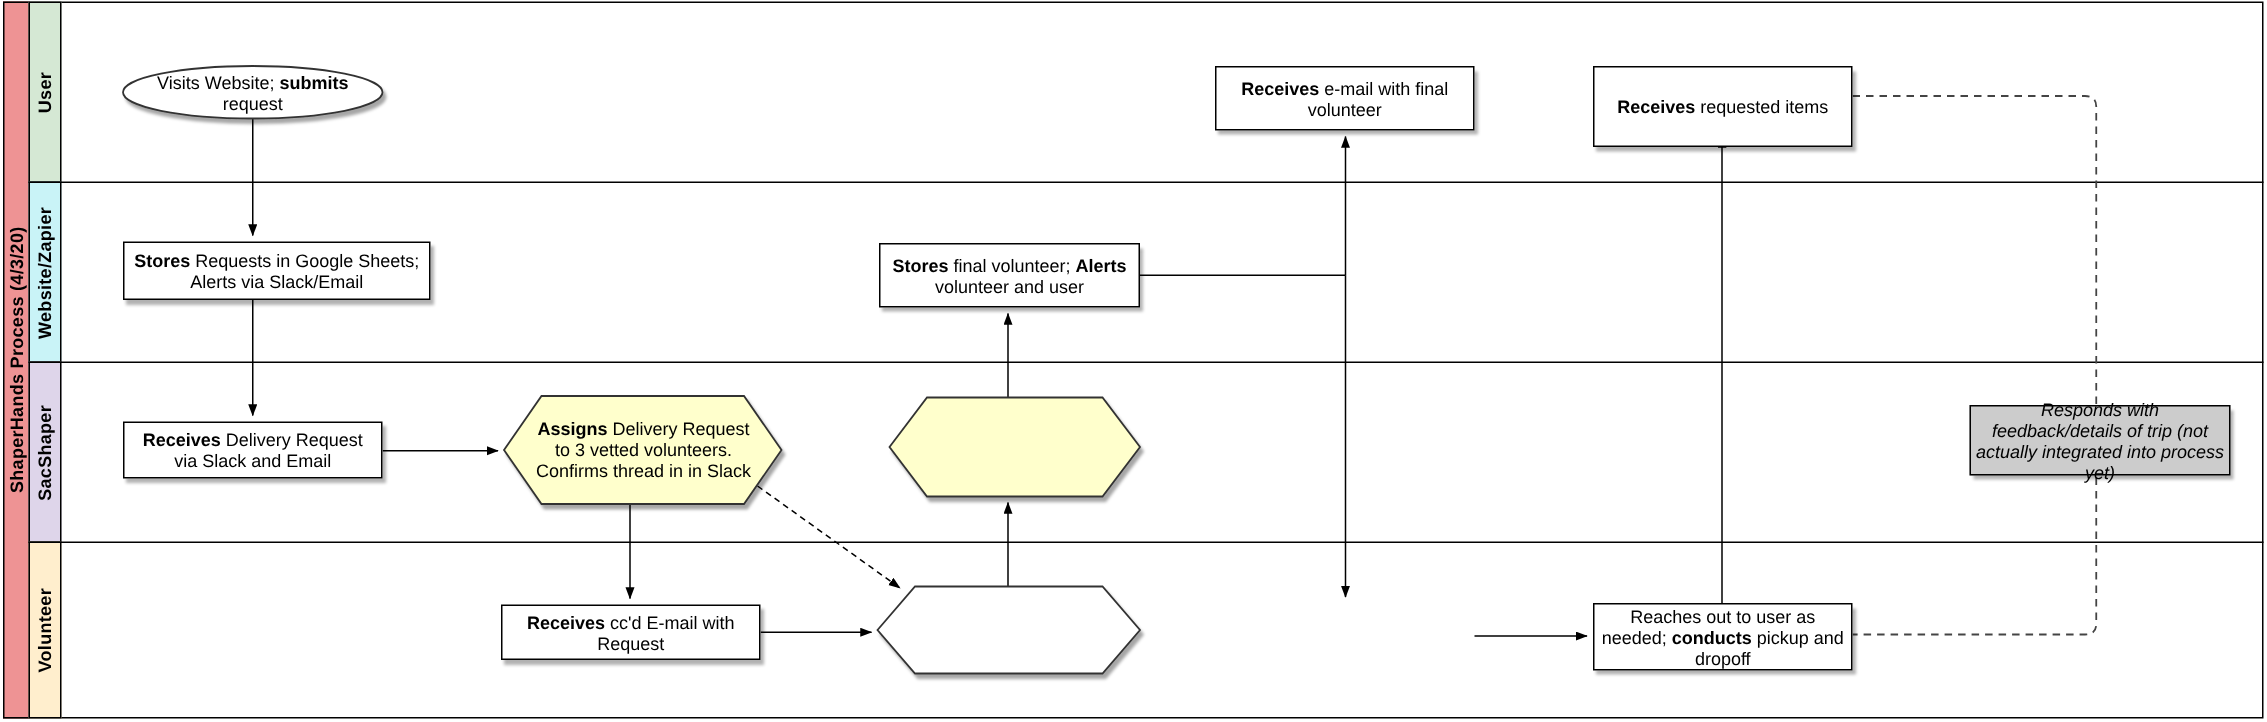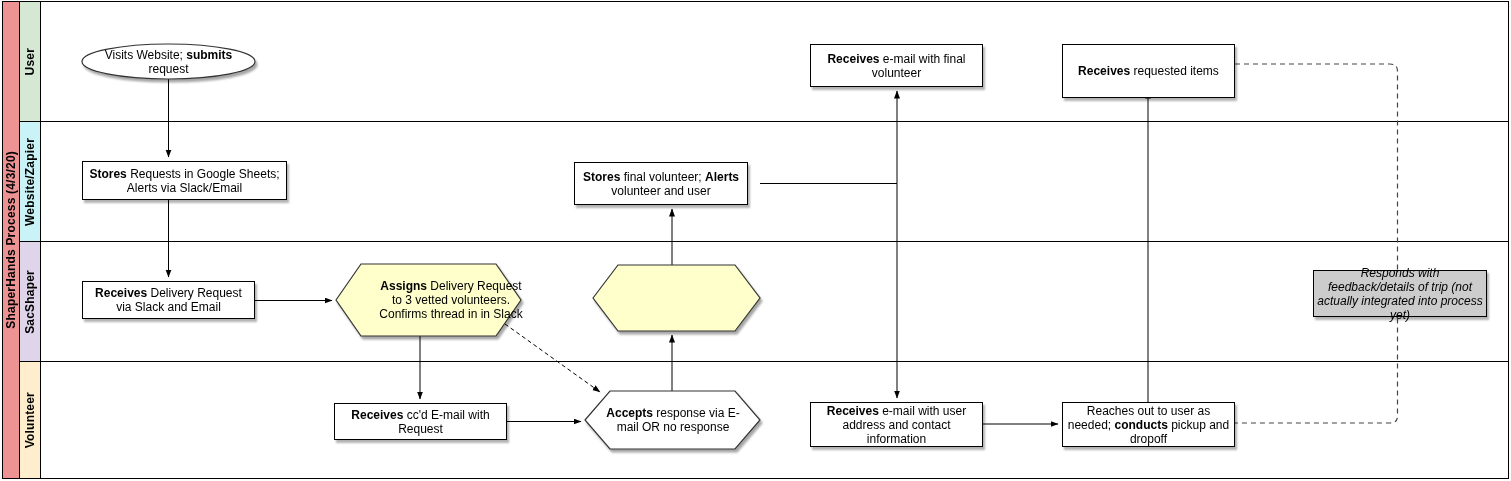--- a/index.html
+++ b/index.html
@@ -89,41 +89,35 @@
 
   <div class="node rect" style="left:82px;top:161px;width:205px;height:39px;">
       <span><span class="b">Stores</span><span> Requests in Google Sheets; Alerts via Slack/Email</span></span>
     </div>
   <div class="node rect" style="left:334px;top:403px;width:173px;height:37px;">
       <span><span class="b">Receives</span><span> cc'd E-mail with Request</span></span>
     </div>
   <div class="node rect" style="left:82px;top:281px;width:173px;height:38px;">
       <span><span class="b">Receives</span><span> Delivery Request via Slack and Email</span></span>
     </div>
-  <div class="node rect" style="left:574px;top:162px;width:174px;height:43px;">
+  <div class="node rect" style="left:586px;top:162px;width:174px;height:43px;">
       <span><span class="b">Stores</span><span> final volunteer; </span><span class="b">Alerts</span><span> volunteer and user</span></span>
     </div>
   <div class="node rect" style="left:810px;top:44px;width:173px;height:43px;justify-content:center;">
       <span><span class="b">Receives</span><span> e-mail with final volunteer</span></span>
-    </div>
-  <div class="node rect" style="left:810px;top:402px;width:173px;height:45px;">
-      <span><span class="b">Receives</span><span> e-mail with user address and contact information</span></span>
     </div>
   <div class="node rect" style="left:1062px;top:44px;width:173px;height:54px;">
       <span><span class="b">Receives</span><span> requested items</span></span>
     </div>
   <div class="node rect" style="left:1062px;top:402px;width:173px;height:45px;text-align:center;">
       <span><span>Reaches out to user as needed; </span><span class="b">conducts</span><span> pickup and dropoff</span></span>
     </div>
   <div class="node note" style="left:1313px;top:270px;width:174px;height:47px;">
       <span><span>Responds with feedback/details of trip (not actually integrated into process yet)</span></span>
     </div>
 
   <div class="node shape-label" style="left:95px;top:45px;width:147px;height:33px;">
       <span><span>Visits Website; </span><span class="b">submits</span><span> request</span></span>
     </div>
-  <div class="node shape-label" style="left:352px;top:270px;width:154px;height:60px;margin-left:22px;">
+  <div class="node shape-label" style="left:352px;top:270px;width:154px;height:60px;">
       <span><span class="b">Assigns</span><span> Delivery Request to 3 vetted volunteers. Confirms thread in in Slack</span></span>
-    </div>
-  <div class="node shape-label" style="left:596px;top:396px;width:154px;height:48px;">
-      <span><span class="b">Accepts</span><span> response via E-mail OR no response</span></span>
     </div>
 </div>
 
 </body></html>

